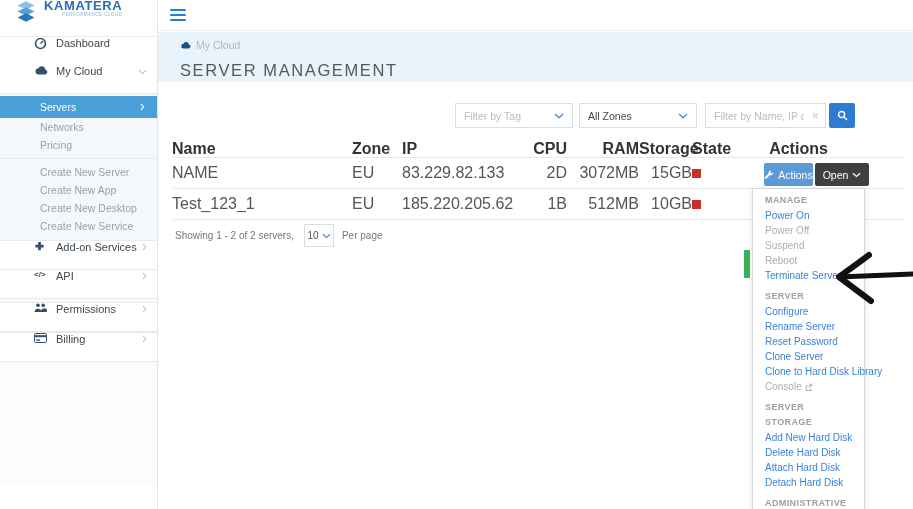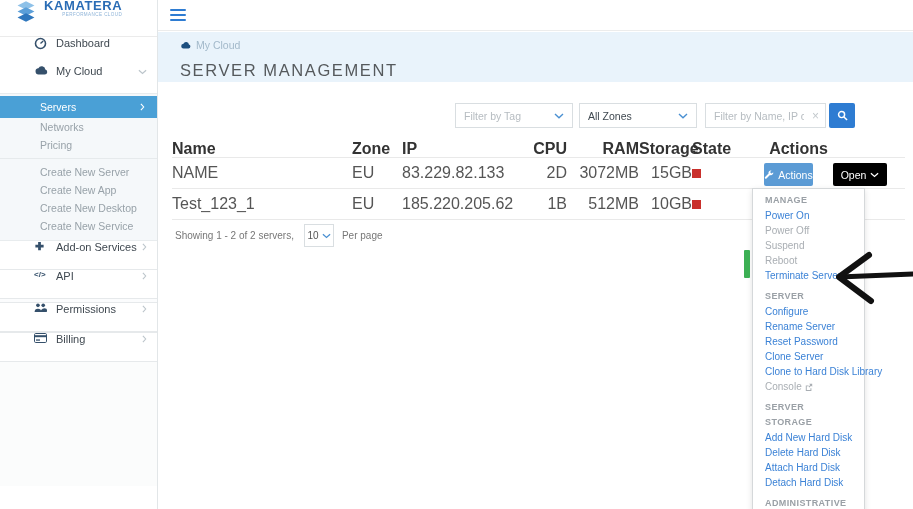--- a/index.html
+++ b/index.html
@@ -72,21 +72,21 @@
   .paging { position:absolute; left:175px; top:224px; display:flex; align-items:center;
     font-size:10px; color:#777; }
   .pp-select { width:30px; height:23px; border:1px solid #d9dee1; margin:0 8px 0 10px;
     display:flex; align-items:center; justify-content:center; gap:3px; font-size:10px;
     color:#555; cursor:pointer; }
   
   .btn { position:absolute; top:163px; height:23px; border:none; border-radius:2px;
     color:#fff; font-size:10.5px; font-family:inherit; display:flex; align-items:center;
     justify-content:center; gap:4px; cursor:pointer; }
   .btn-actions { left:764px; width:49px; background:#5b9bd5; }
-  .btn-open { left:833px; width:54px; background:#000000; }
+  .btn-open { left:815px; width:54px; background:#404040; }
   
   .menu { position:absolute; left:752px; top:188px; width:113px; background:#fff;
     border:1px solid #d5d8da; box-shadow:0 2px 6px rgba(0,0,0,.12); padding:4px 0 8px; }
   .menu-header { font-size:9px; font-weight:bold; color:#9aa0a6; letter-spacing:.4px;
     padding:0 12px; line-height:15px; margin-top:6px; }
   .menu-section:first-child .menu-header { margin-top:0; }
   .menu-item { font-size:10px; color:#3b82d6; padding:0 12px; line-height:15px;
     cursor:pointer; white-space:nowrap; display:flex; align-items:center; gap:3px; }
   .menu-item.disabled { color:#a9aeb3; cursor:default; }
   

